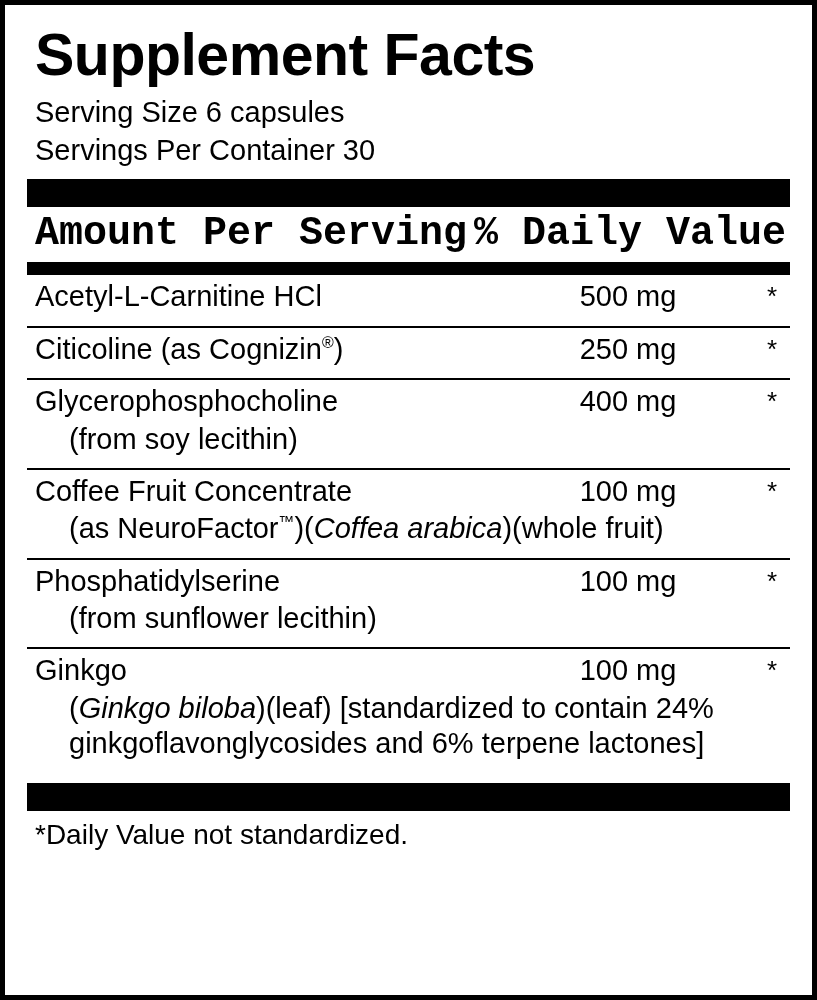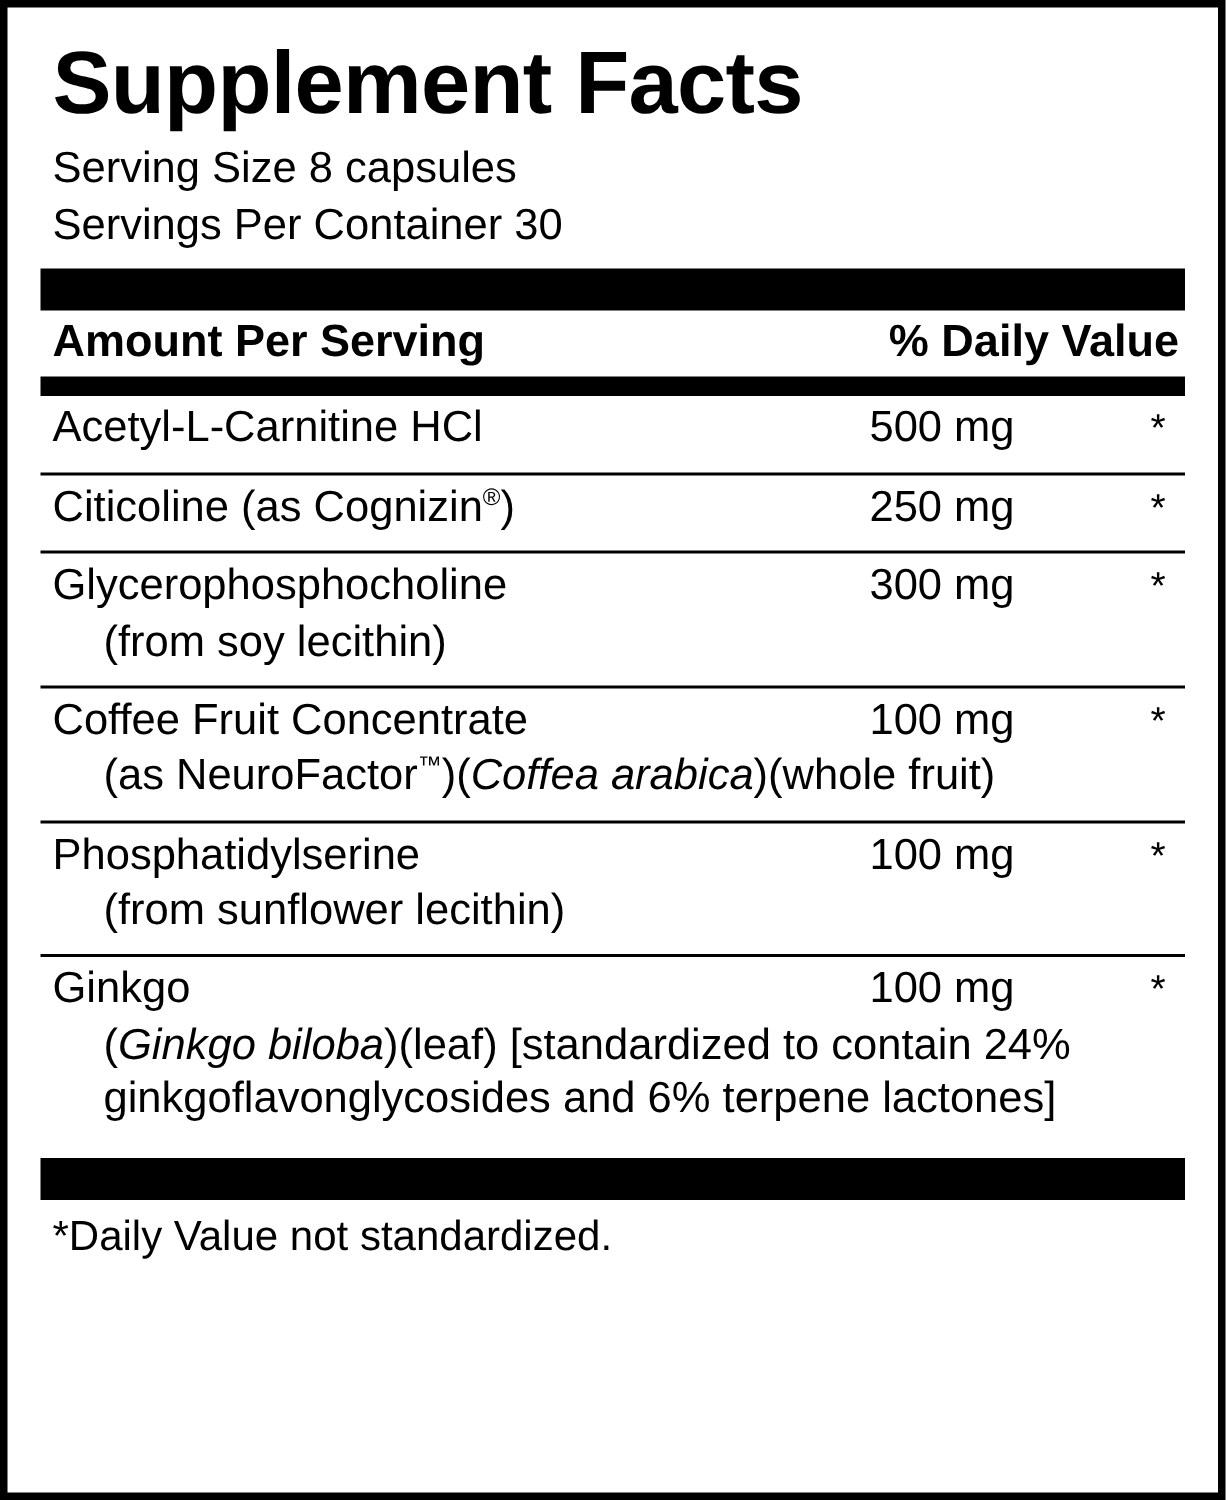--- a/index.html
+++ b/index.html
@@ -48,23 +48,24 @@
 
   .bar-medium {
     height: 13px;
     background: #000000;
   }
 
   .headrow {
     display: flex;
     justify-content: space-between;
     align-items: baseline;
-    font-size: 30px;
+    font-size: 40px;
     font-weight: bold;
     padding: 4px 4px 6px 8px;
+    font-family: Liberation Mono, monospace;
   }
 
   .row {
     border-top: 2px solid #000000;
     padding: 4px 0 11px 0;
     position: relative;
   }
   .row:first-of-type {
     border-top: none;
   }
@@ -128,21 +129,21 @@
     margin-top: 0;
   }
 </style>
 </head>
 <body>
 
 <div class="panel">
 
   <div class="title">Supplement Facts</div>
 
-  <div class="serving-line">Serving Size 8 capsules</div>
+  <div class="serving-line">Serving Size 6 capsules</div>
   <div class="serving-line">Servings Per Container 30</div>
 
   <div class="bar-thick"></div>
 
   <div class="headrow">
     <span>Amount Per Serving</span>
     <span>% Daily Value</span>
   </div>
 
   <div class="bar-medium"></div>
@@ -161,21 +162,21 @@
       <div class="row-main">
         <span class="ing-name">Citicoline (as Cognizin<sup>®</sup>)</span>
         <span class="amount">250 mg</span>
         <span class="dv">*</span>
       </div>
     </div>
 
     <div class="row">
       <div class="row-main">
         <span class="ing-name">Glycerophosphocholine</span>
-        <span class="amount">300 mg</span>
+        <span class="amount">400 mg</span>
         <span class="dv">*</span>
       </div>
       <div class="sub">(from soy lecithin)</div>
     </div>
 
     <div class="row">
       <div class="row-main">
         <span class="ing-name">Coffee Fruit Concentrate</span>
         <span class="amount">100 mg</span>
         <span class="dv">*</span>

